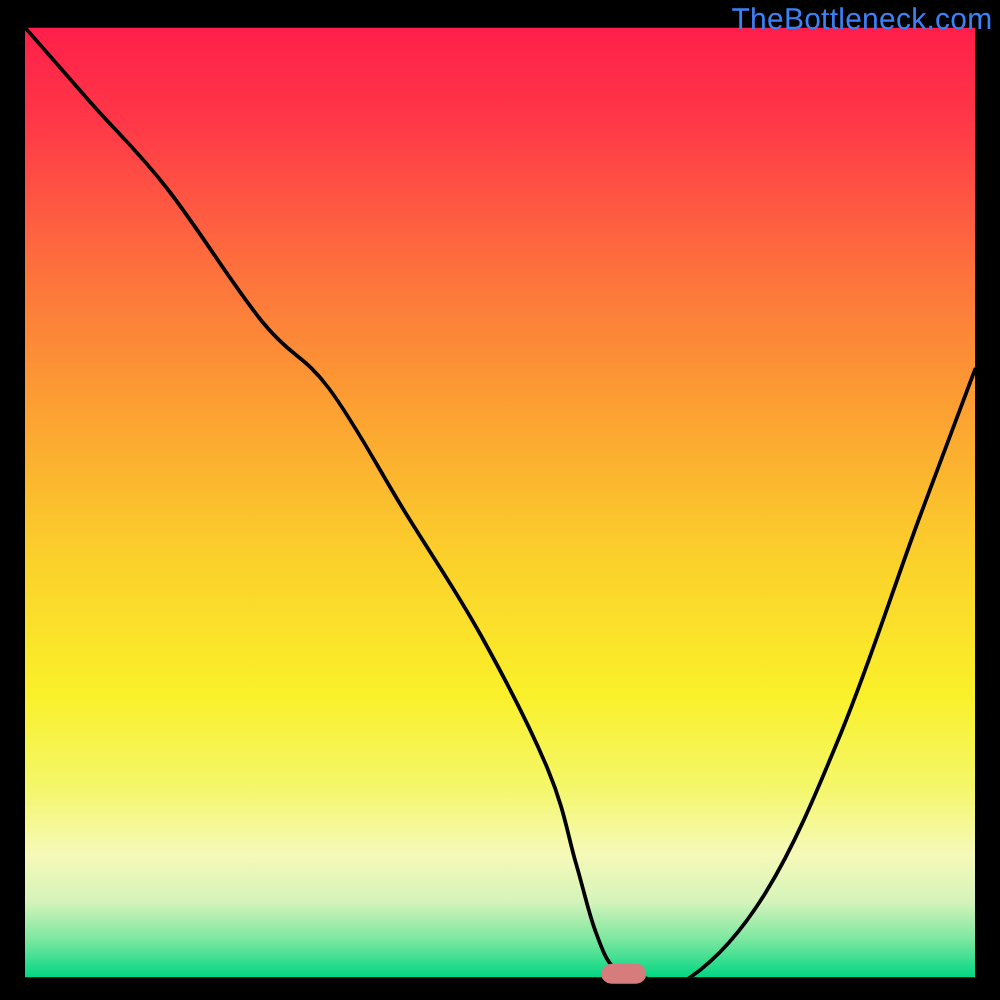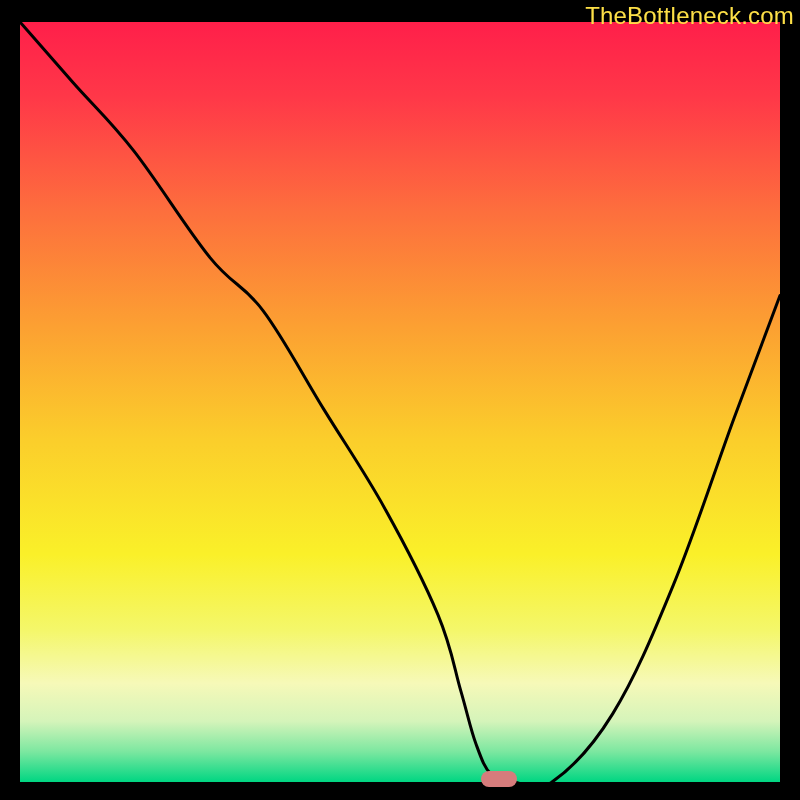--- a/index.html
+++ b/index.html
@@ -14,21 +14,21 @@
   .frame {
     position: relative;
     width: 800px;
     height: 800px;
     background: #000;
   }
   .watermark {
     position: absolute;
     top: 2px;
     right: 6px;
-    color: #fde047;
+    color: #3b82f6;
     font-size: 24px;
     font-weight: 500;
     letter-spacing: 0.2px;
     z-index: 50;
   }
   .plot {
     position: absolute;
     left: 20px;
     top: 22px;
     width: 760px;

